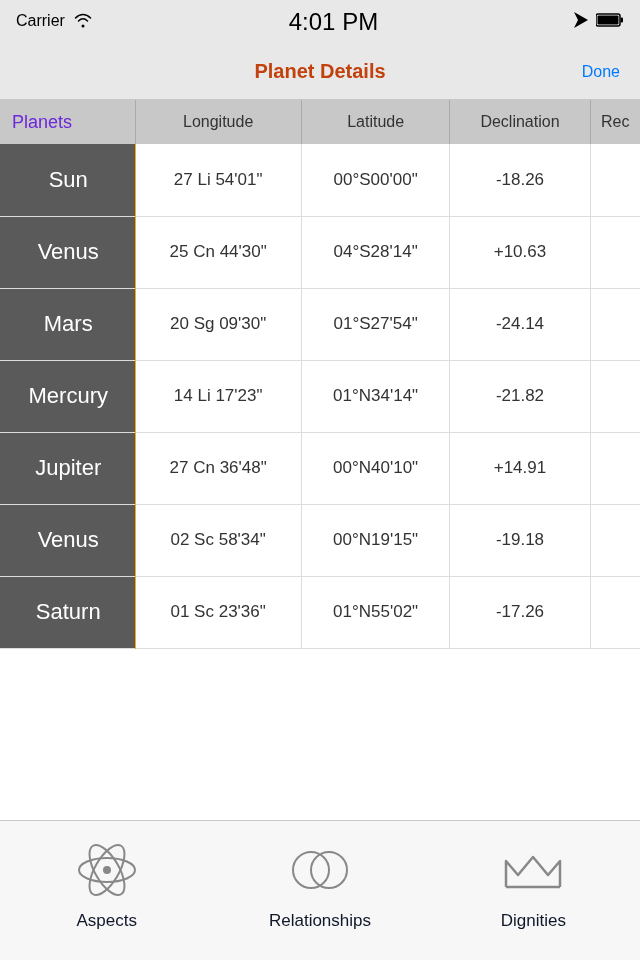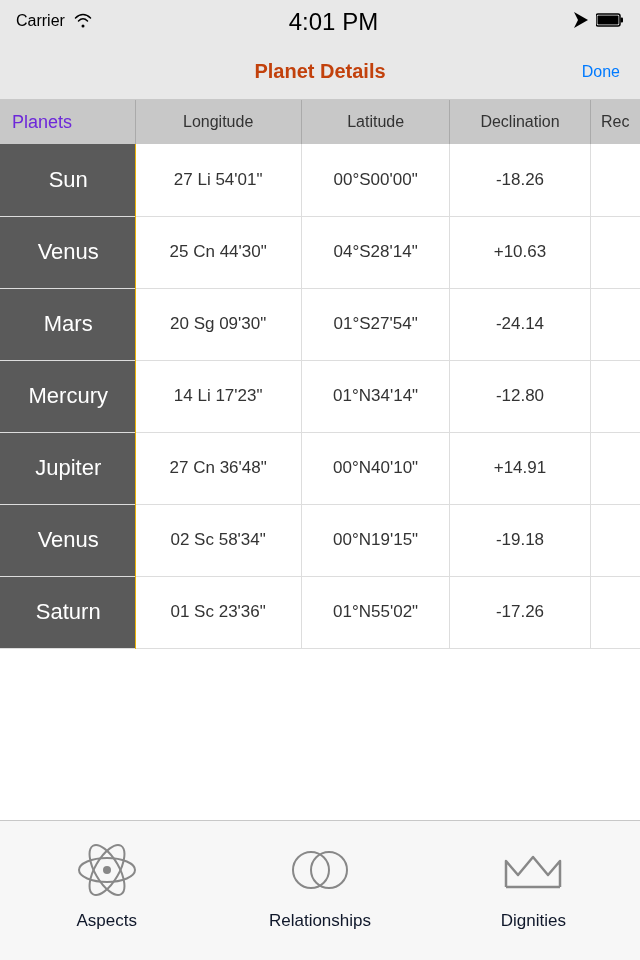--- a/index.html
+++ b/index.html
@@ -223,21 +223,21 @@
             <td>Mars</td>
             <td>20 Sg 09'30"</td>
             <td>01°S27'54"</td>
             <td>-24.14</td>
             <td></td>
           </tr>
           <tr>
             <td>Mercury</td>
             <td>14 Li 17'23"</td>
             <td>01°N34'14"</td>
-            <td>-12.80</td>
+            <td>-21.82</td>
             <td></td>
           </tr>
           <tr>
             <td>Jupiter</td>
             <td>27 Cn 36'48"</td>
             <td>00°N40'10"</td>
             <td>+14.91</td>
             <td></td>
           </tr>
           <tr>

